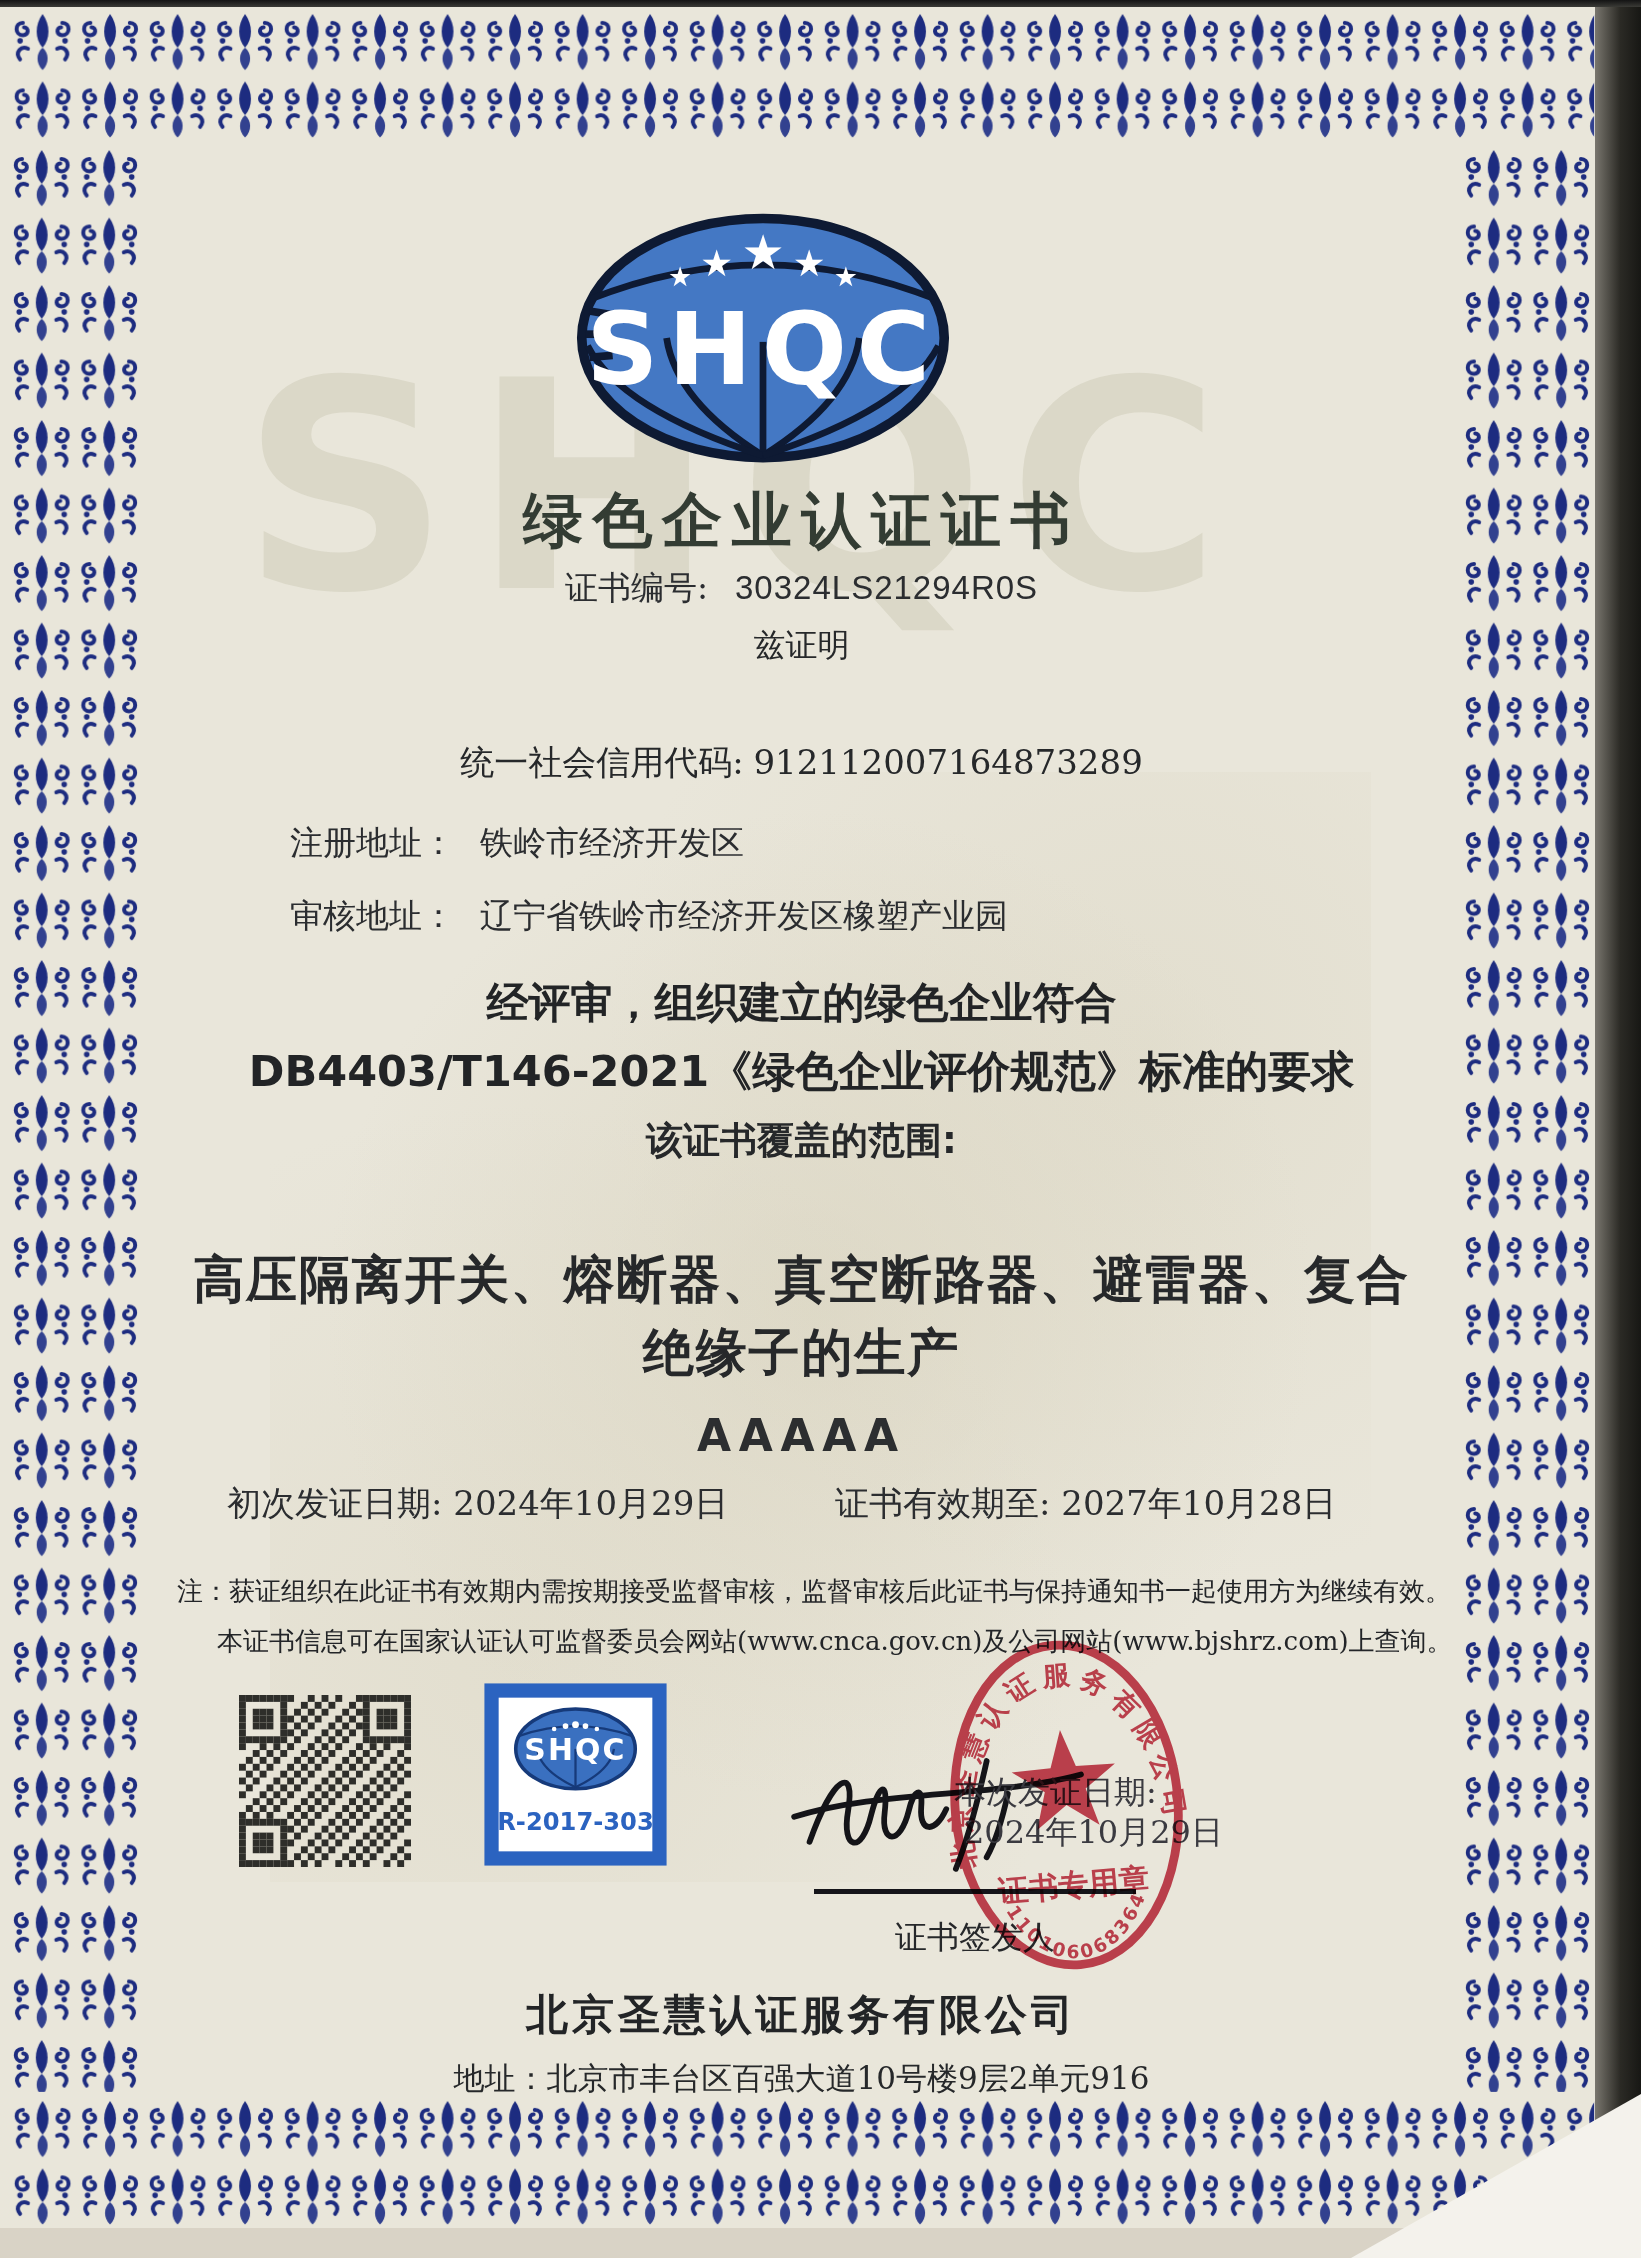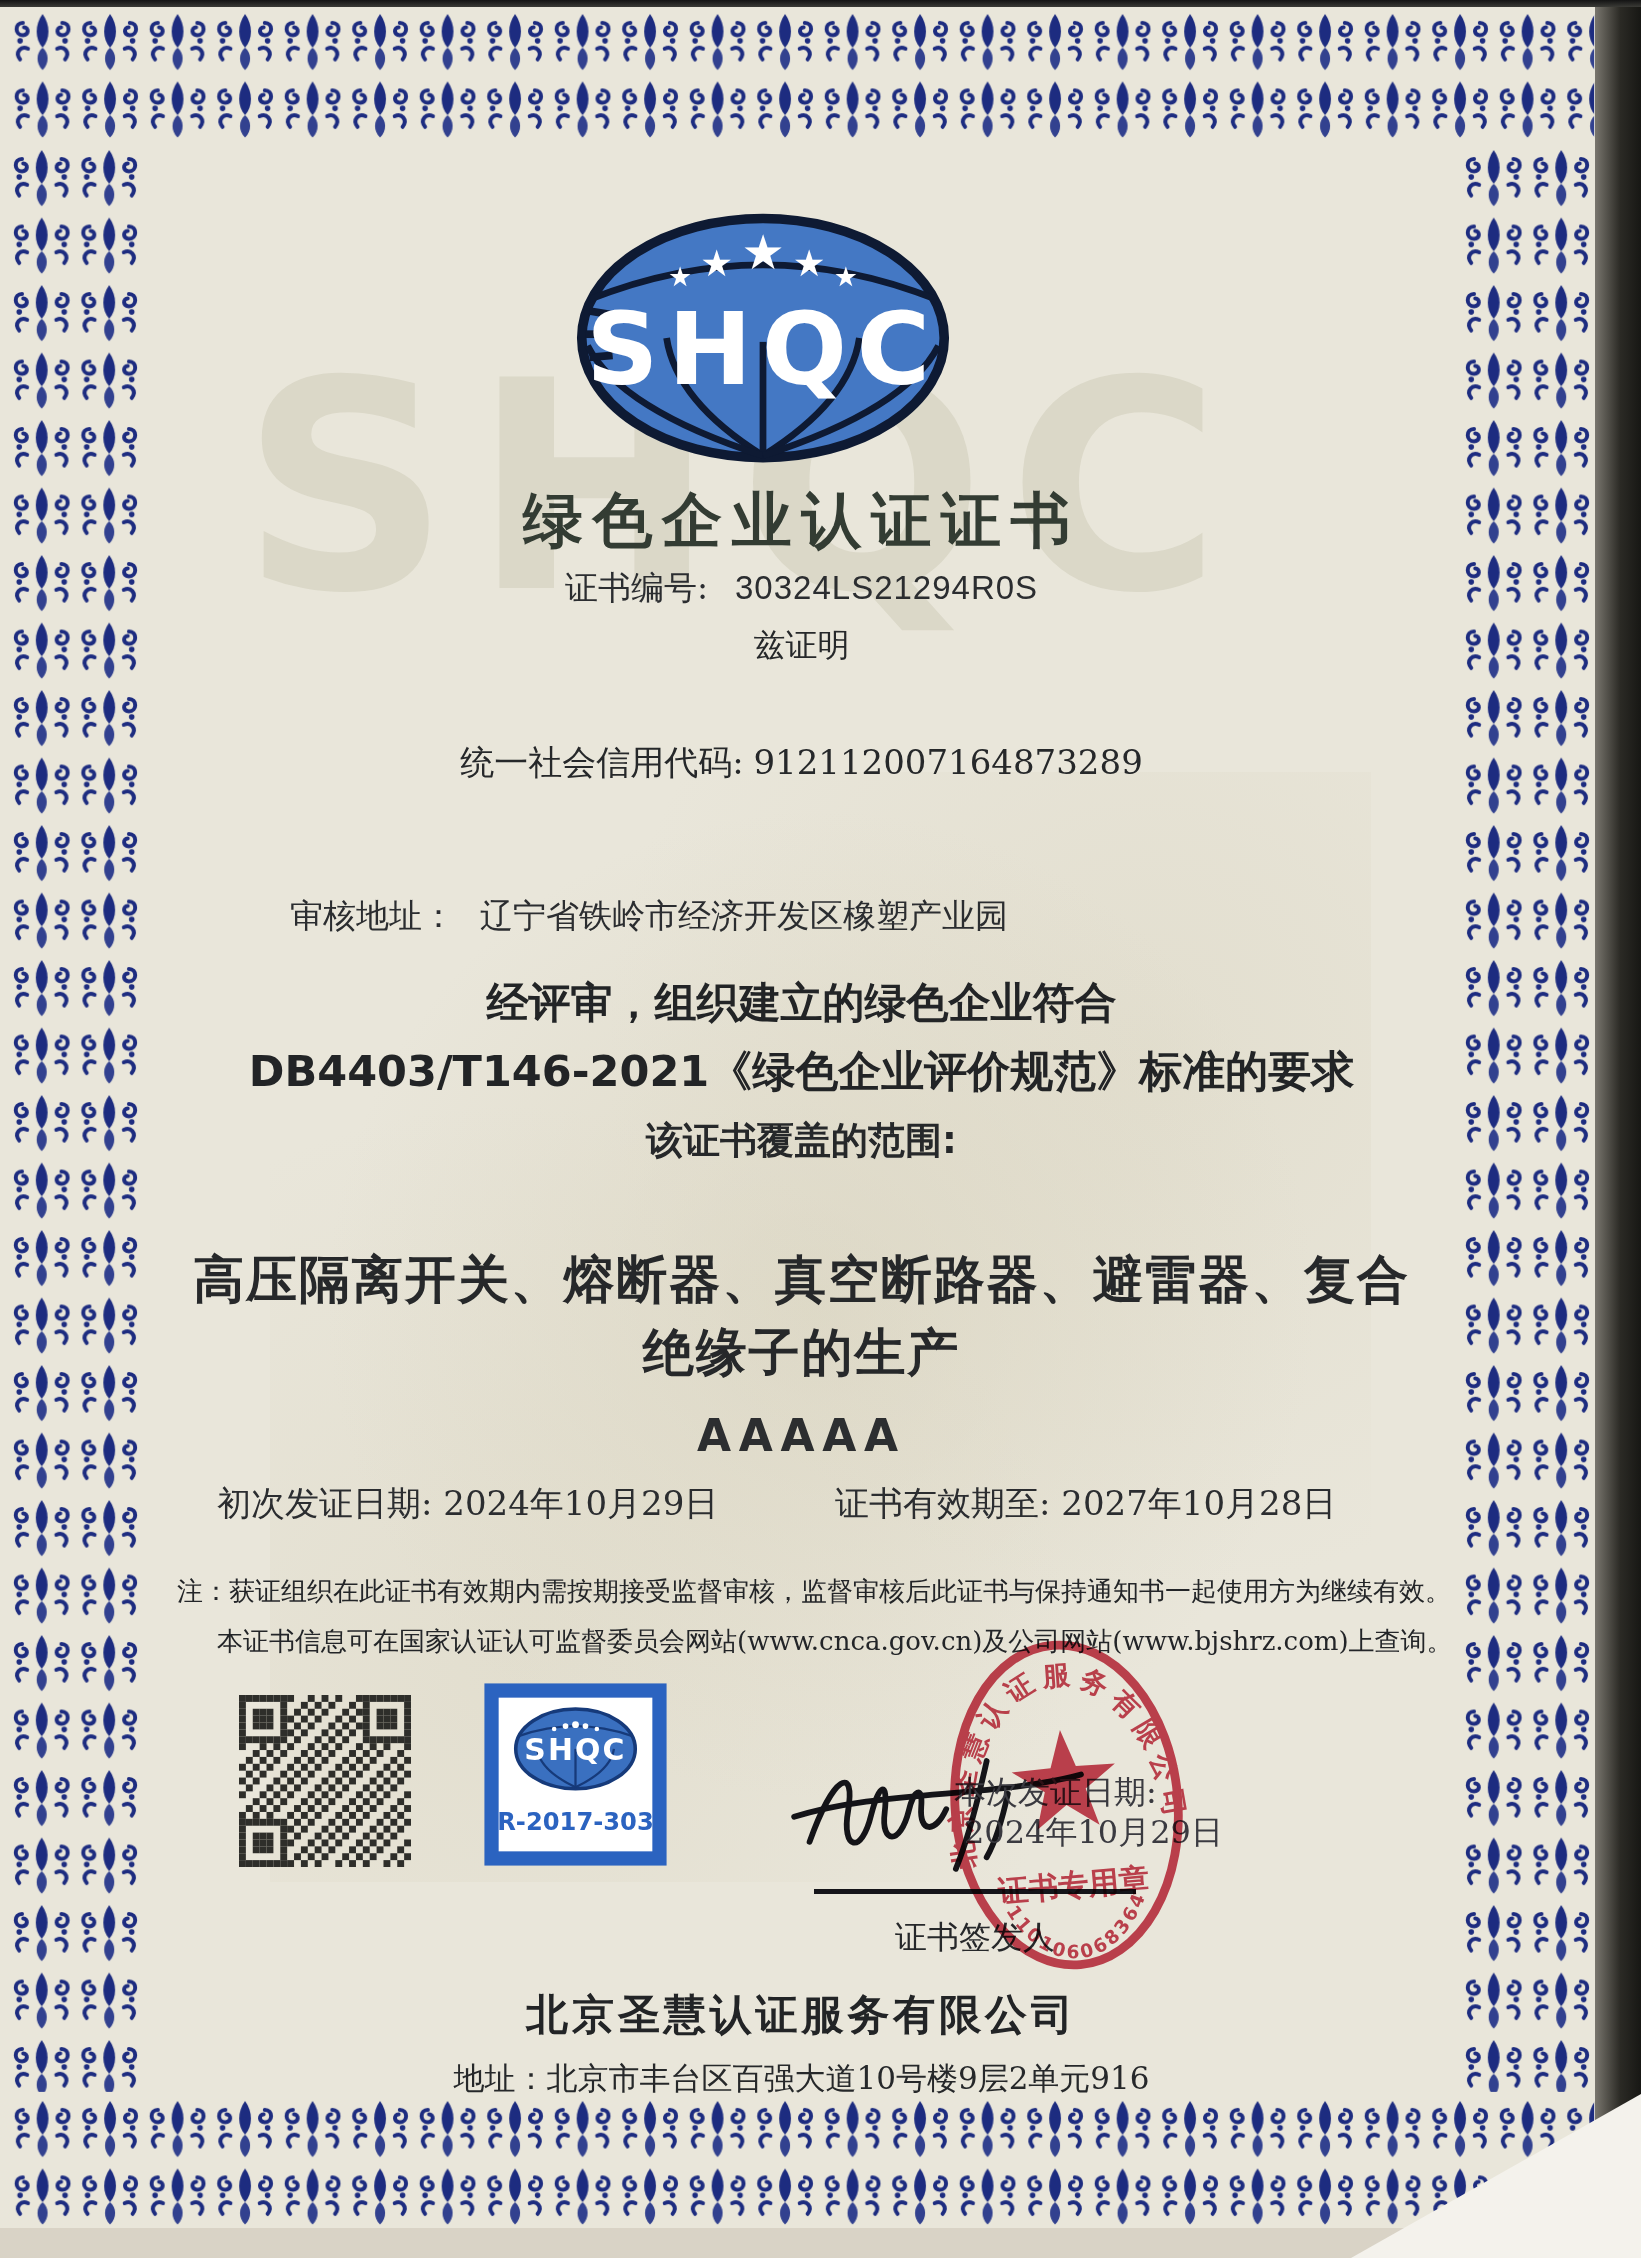--- a/index.html
+++ b/index.html
@@ -178,32 +178,35 @@
 
   <div class="abs ctr title">绿色企业认证证书</div>
   <div class="abs ctr certno">
     <span class="kai">证书编号:</span><span class="num">30324LS21294R0S</span>
   </div>
   <div class="abs ctr certify kai">兹证明</div>
   <div class="abs ctr credit kai">
     <span>统一社会信用代码:</span><span class="num">912112007164873289</span>
   </div>
 
+  <div class="abs addr kai" style="left:290px;top:821px">
+    <span class="lbl">注册地址：</span><span>铁岭市经济开发区</span>
+  </div>
   <div class="abs addr kai" style="left:290px;top:894px">
     <span class="lbl">审核地址：</span><span>辽宁省铁岭市经济开发区橡塑产业园</span>
   </div>
 
   <div class="abs ctr stmt1">经评审，组织建立的绿色企业符合</div>
   <div class="abs ctr stmt2">DB4403/T146-2021《绿色企业评价规范》标准的要求</div>
   <div class="abs ctr scope1">高压隔离开关、熔断器、真空断路器、避雷器、复合</div>
   <div class="abs ctr scope-label">该证书覆盖的范围:</div>
   <div class="abs ctr scope2">绝缘子的生产</div>
   <div class="abs ctr grade">AAAAA</div>
 
-  <div class="abs dateline kai" style="left:217px">
+  <div class="abs dateline kai" style="left:227px">
     <span>初次发证日期:</span>
     <span>2024年10月29日</span>
   </div>
   <div class="abs dateline kai" style="left:835px">
     <span>证书有效期至:</span>
     <span>2027年10月28日</span>
   </div>
 
   <div class="abs note kai" style="left:177px;top:1574px;width:1294px">注：获证组织在此证书有效期内需按期接受监督审核，监督审核后此证书与保持通知书一起使用方为继续有效。</div>
   <div class="abs note kai" style="left:217px;top:1624px;width:1255px">本证书信息可在国家认证认可监督委员会网站(www.cnca.gov.cn)及公司网站(www.bjshrz.com)上查询。</div>

